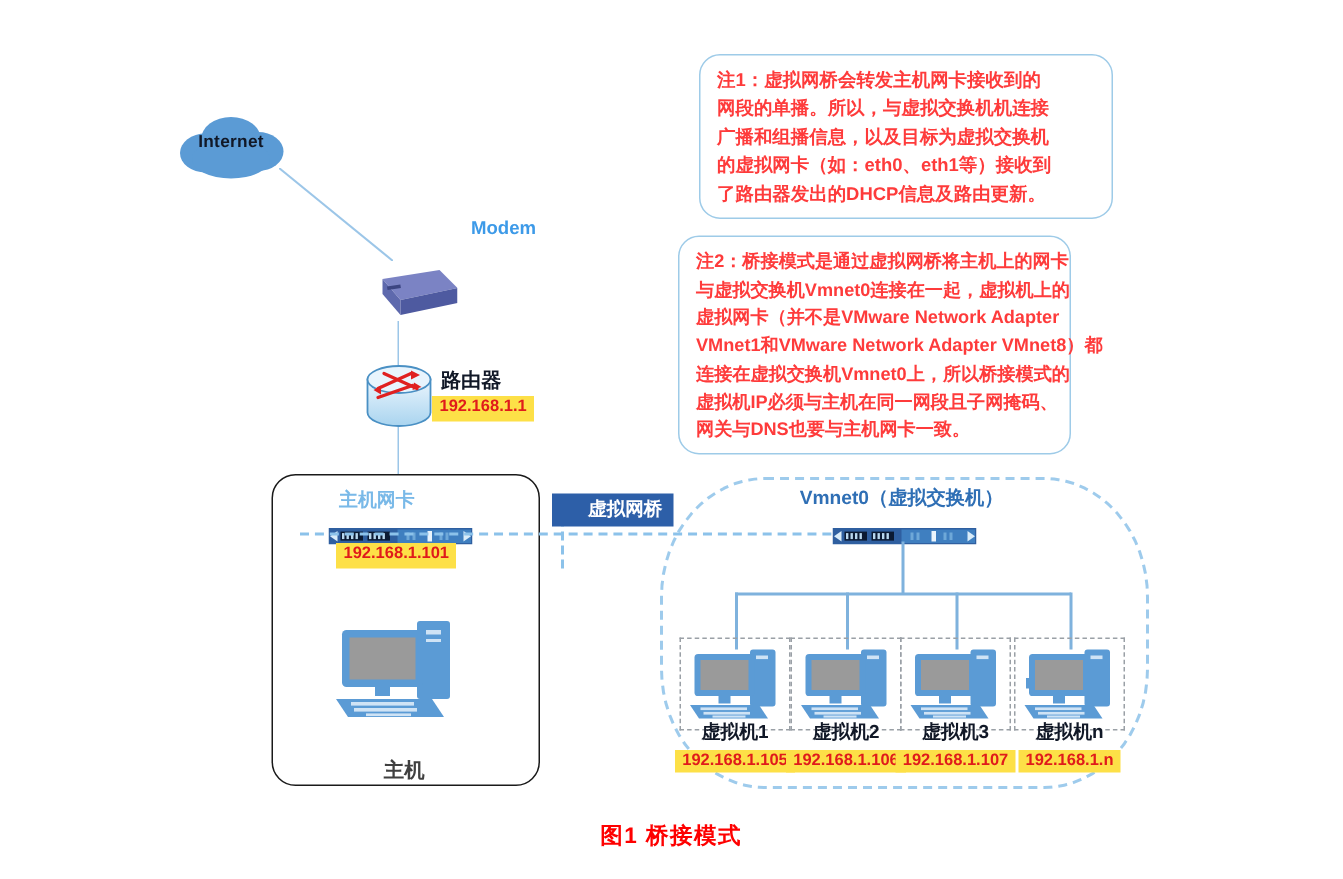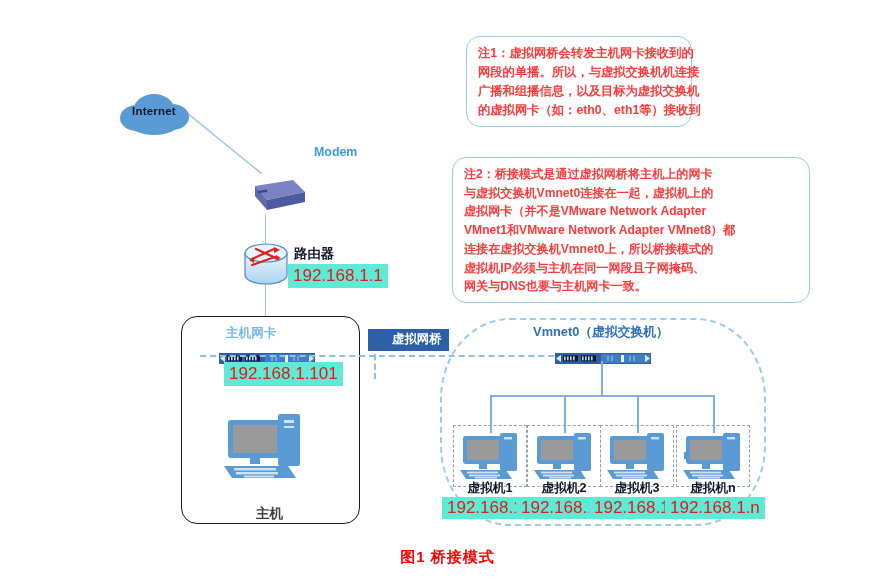--- a/index.html
+++ b/index.html
@@ -5,40 +5,40 @@
   html,body{margin:0;padding:0;background:#ffffff;}
   body{width:895px;height:586px;position:relative;overflow:hidden;
        font-family:"Liberation Sans","DejaVu Sans",sans-serif;}
   .abs{position:absolute;}
 
   
   .note{border:1.6px solid #9ecbe8;border-radius:14px;background:#ffffff;
         color:#fe3b3b;font-weight:bold;font-size:12.3px;line-height:1.55;
         padding:7px 11px 6px 11px;box-sizing:border-box;}
   .note .ln{display:block;white-space:nowrap;}
-  #note1{left:466px;top:36px;width:226px;}
-  #note2{left:452px;top:157px;width:358px;}
+  #note1{left:466px;top:36px;width:276px;}
+  #note2{left:452px;top:157px;width:262px;}
   #note2 .ln{font-size:12.1px;}
 
   
-  #cloud{left:112px;top:92px;width:84px;height:46px;text-decoration:underline;}
+  #cloud{left:112px;top:76px;width:84px;height:46px;text-decoration:underline;}
   #cloud .txt{position:absolute;left:0;top:13px;width:84px;text-align:center;
               font-size:11.5px;font-weight:bold;color:#111827;letter-spacing:.2px;}
 
   
   #modem{left:243px;top:178px;width:62px;height:40px;}
   #modem-label{left:268px;top:145px;font-size:12.4px;font-weight:bold;color:#3d9ae8;padding-left:46px;}
 
   
   #router{left:243px;top:243px;width:46px;height:42px;}
   #router-label{left:294px;top:245px;font-size:13.4px;font-weight:bold;color:#111827;}
   #router-ip{left:288px;top:264px;}
 
   
-  .ip{background:#5eead4;color:#e01b1b;font-weight:normal;font-size:17px;
+  .ip{background:#fde047;color:#e01b1b;font-weight:bold;font-size:11px;
       padding:1px 5px 2px 5px;white-space:nowrap;line-height:1.25;}
 
   
   #host-box{left:181px;top:316px;width:177px;height:206px;
             border:1.6px solid #1a1a1a;border-radius:16px;background:#fff;}
   #host-nic-label{left:226px;top:325px;font-size:12.6px;font-weight:bold;color:#79b9e8;}
   #host-nic{left:219px;top:350px;width:96px;height:11px;}
   #host-ip{left:224px;top:362px;}
   #host-pc{left:222px;top:410px;width:86px;height:72px;}
   #host-name{left:181px;top:505px;width:177px;text-align:center;
@@ -322,20 +322,21 @@
 <div class="abs vm-name" style="left:665px;top:480px">虚拟机n</div>
 <div class="abs vm-ip-wrap" style="left:665px;top:497px">
   <span class="ip">192.168.1.n</span>
 </div>
 
 <div class="abs note" id="note1">
   <span class="ln">注1：虚拟网桥会转发主机网卡接收到的</span>
   <span class="ln">网段的单播。所以，与虚拟交换机机连接</span>
   <span class="ln">广播和组播信息，以及目标为虚拟交换机</span>
   <span class="ln">的虚拟网卡（如：eth0、eth1等）接收到</span>
+  <span class="ln">了路由器发出的DHCP信息及路由更新。</span>
 </div>
 
 <div class="abs note" id="note2">
   <span class="ln">注2：桥接模式是通过虚拟网桥将主机上的网卡</span>
   <span class="ln">与虚拟交换机Vmnet0连接在一起，虚拟机上的</span>
   <span class="ln">虚拟网卡（并不是VMware Network Adapter</span>
   <span class="ln">VMnet1和VMware Network Adapter VMnet8）都</span>
   <span class="ln">连接在虚拟交换机Vmnet0上，所以桥接模式的</span>
   <span class="ln">虚拟机IP必须与主机在同一网段且子网掩码、</span>
   <span class="ln">网关与DNS也要与主机网卡一致。</span>

